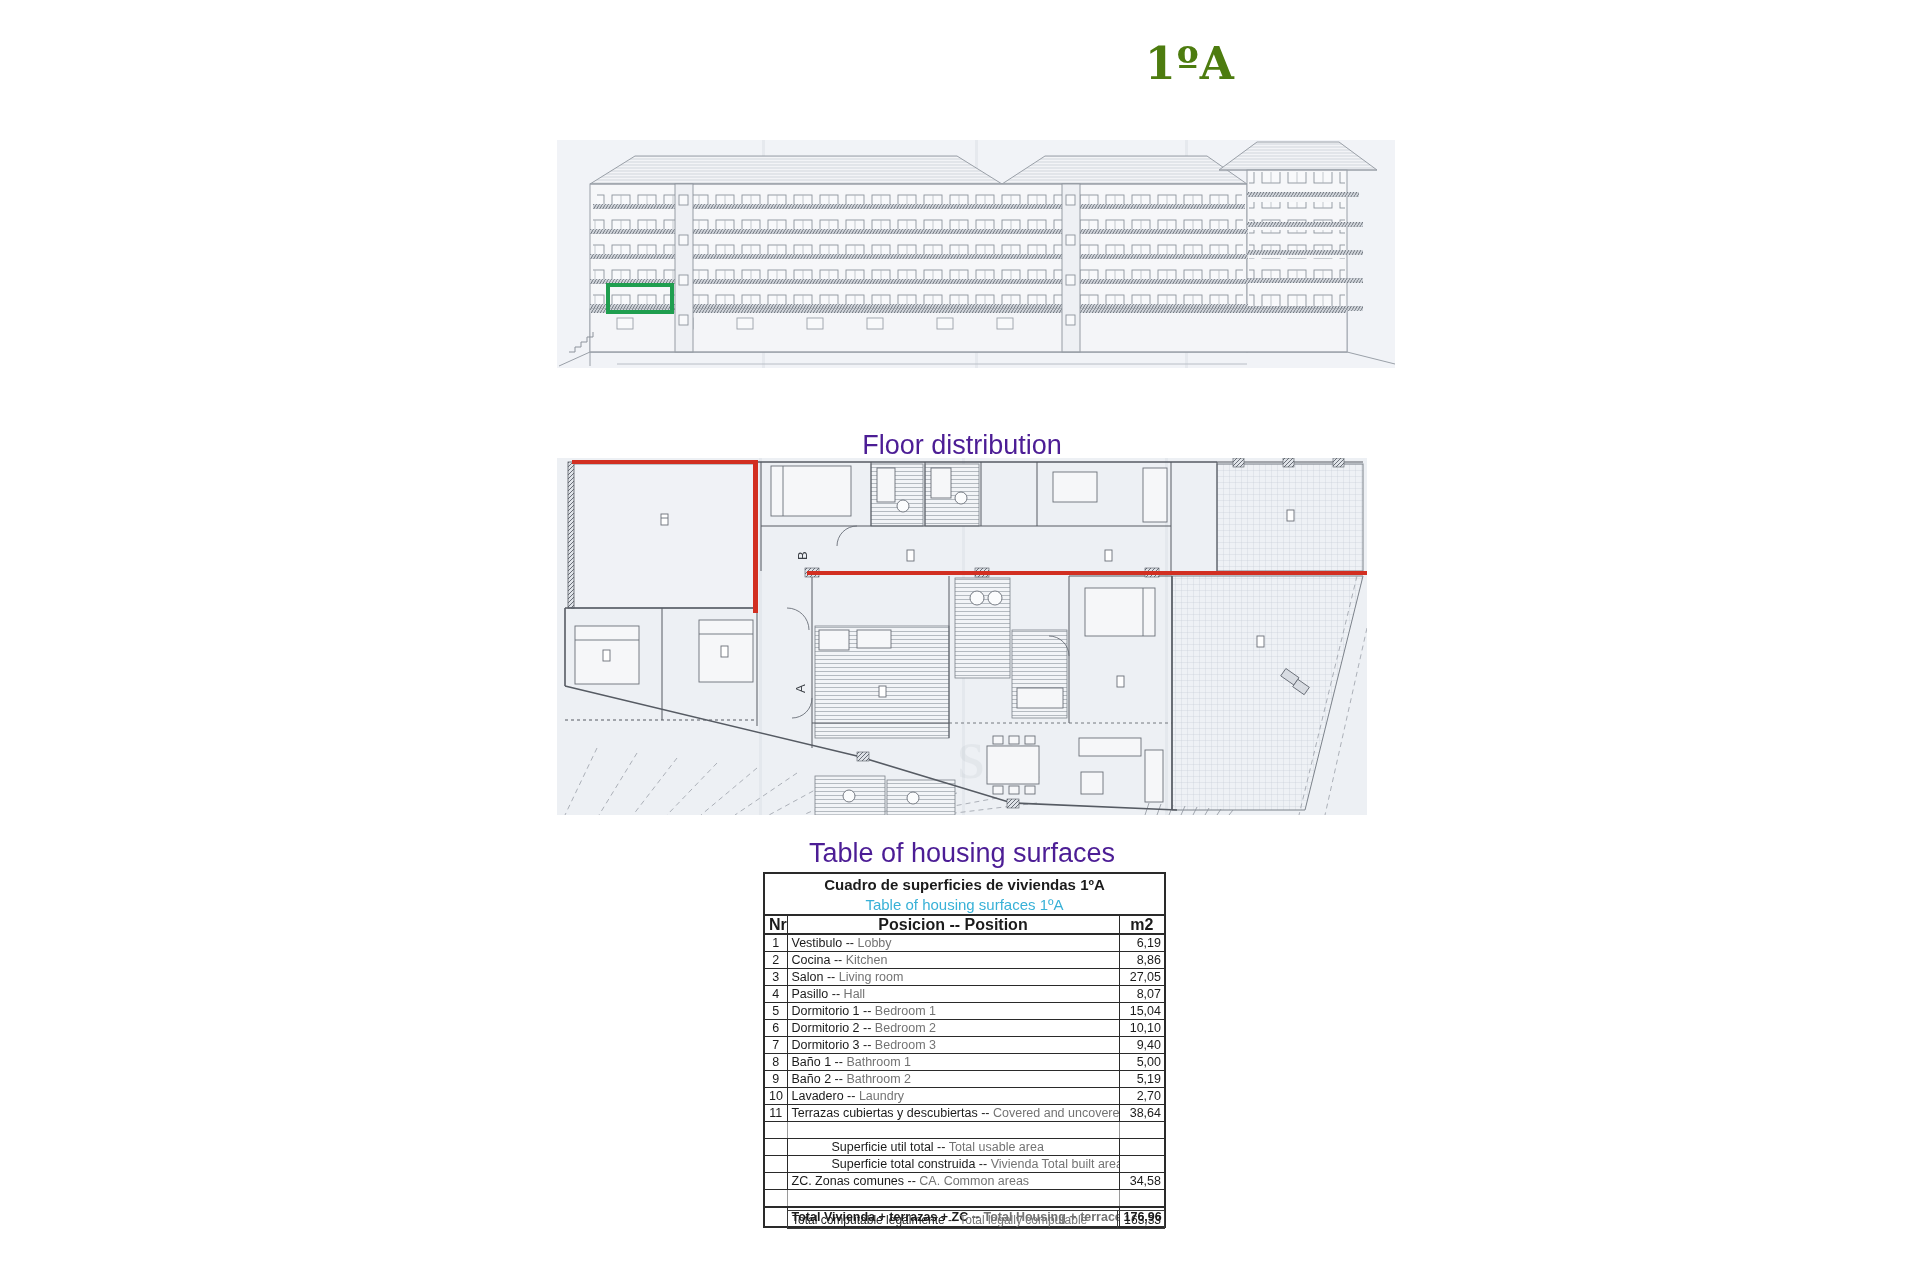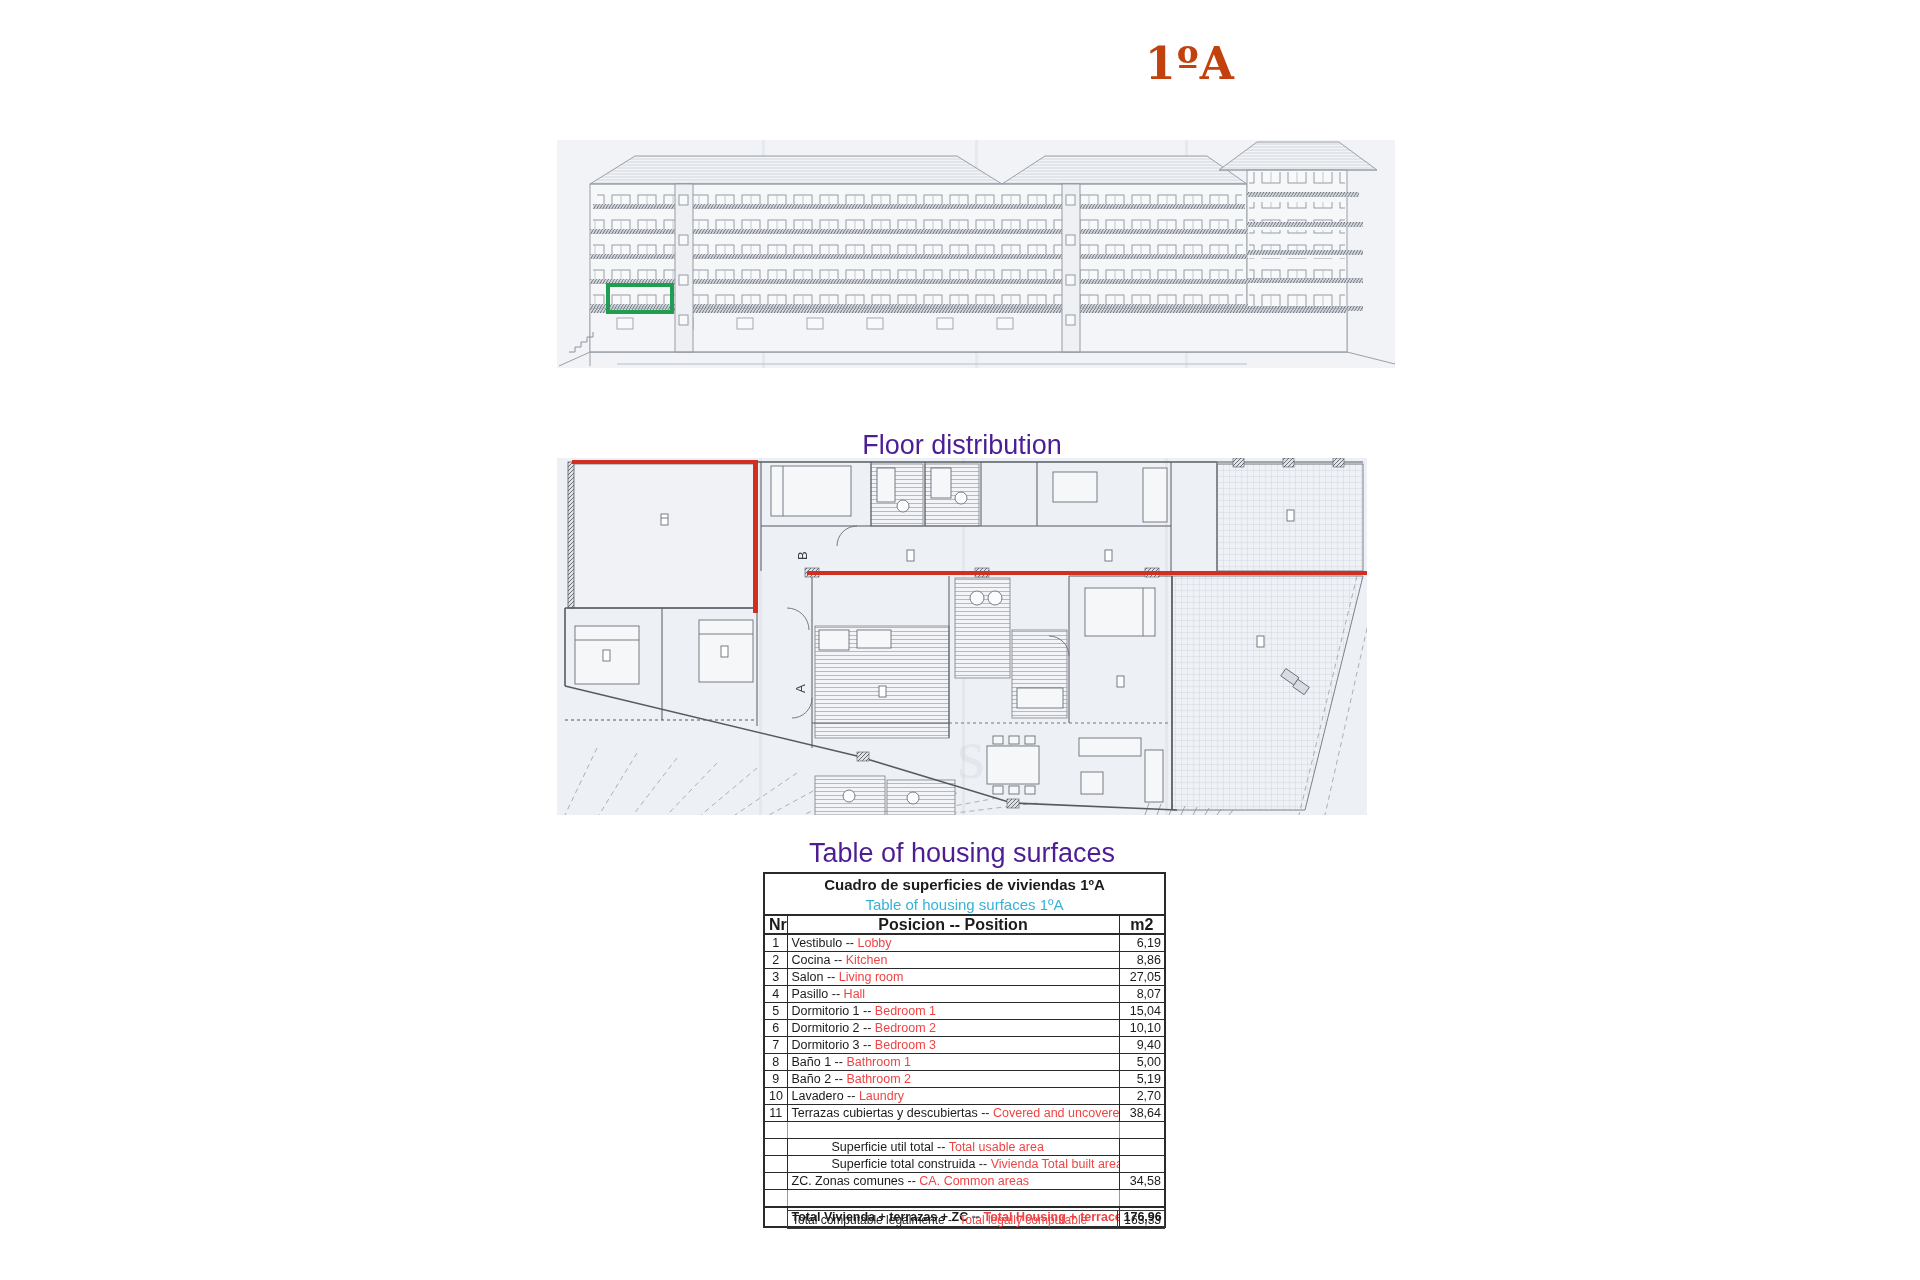--- a/index.html
+++ b/index.html
@@ -6,21 +6,21 @@
   body{
     width:1920px;height:1280px;background:#ffffff;position:relative;
     font-family:"Liberation Sans", sans-serif;overflow:hidden;
     -webkit-font-smoothing:antialiased;
   }
   .abs{position:absolute;}
 
   
   #unit-title{
     left:1095px;top:38px;width:190px;text-align:center;
-    font-family:"DejaVu Serif", serif;font-weight:bold;font-size:44px;color:#c2410c;
+    font-family:"DejaVu Serif", serif;font-weight:bold;font-size:44px;color:#4d7c0f;
     letter-spacing:1px;
   }
 
   
   .green-heading{
     color:#4c1d95;font-size:27px;font-weight:400;text-align:center;
     width:810px;left:557px;
   }
   #floor-dist-title{top:430px;}
   #surfaces-title{top:838px;}
@@ -33,21 +33,21 @@
   #surface-table-wrap{left:763px;top:872px;width:401px;}
   table{border-collapse:collapse;width:401px;table-layout:fixed;}
   td{border:1px solid #2a2a2a;color:#1b1b1b;font-size:12.5px;line-height:1;
      padding:0 4px;height:16px;overflow:hidden;white-space:nowrap;}
   col.c-nr{width:23px;} col.c-pos{width:332px;} col.c-m2{width:46px;}
   .t-title-es td{font-weight:bold;font-size:15px;text-align:center;height:21px;border-bottom:none;}
   .t-title-en td{font-weight:normal;font-size:15px;text-align:center;height:19px;color:#38b1d7;border-top:none;border-bottom:2px solid #2a2a2a;}
   .t-colhead td{font-weight:bold;font-size:16px;text-align:center;height:17px;border-bottom:2px solid #2a2a2a;}
   .cell-nr{text-align:center;}
   .cell-m2{text-align:right;padding-right:3px;margin-left:16px;}
-  .en{color:#ef4444;}
+  .en{color:#737373;}
   .blank-row td{border-left:1px solid #9a9a9a;border-right:1px solid #9a9a9a;}
   .bold td{font-weight:normal;padding-left:44px;}
   .total-row td{border-top:2px solid #2a2a2a;border-bottom:2px solid #2a2a2a;font-weight:bold;height:18px;}
   .outer{border:2px solid #2a2a2a;}
 
   #legal-table-wrap{left:787px;top:1210px;width:377px;}
   #legal-table{width:377px;border-radius:8px;}
   #legal-table td{font-size:12px;height:17px;border:1px solid #3a3a3a;}
   #legal-table col.c-pos{width:330px;} #legal-table col.c-m2{width:47px;}
 

